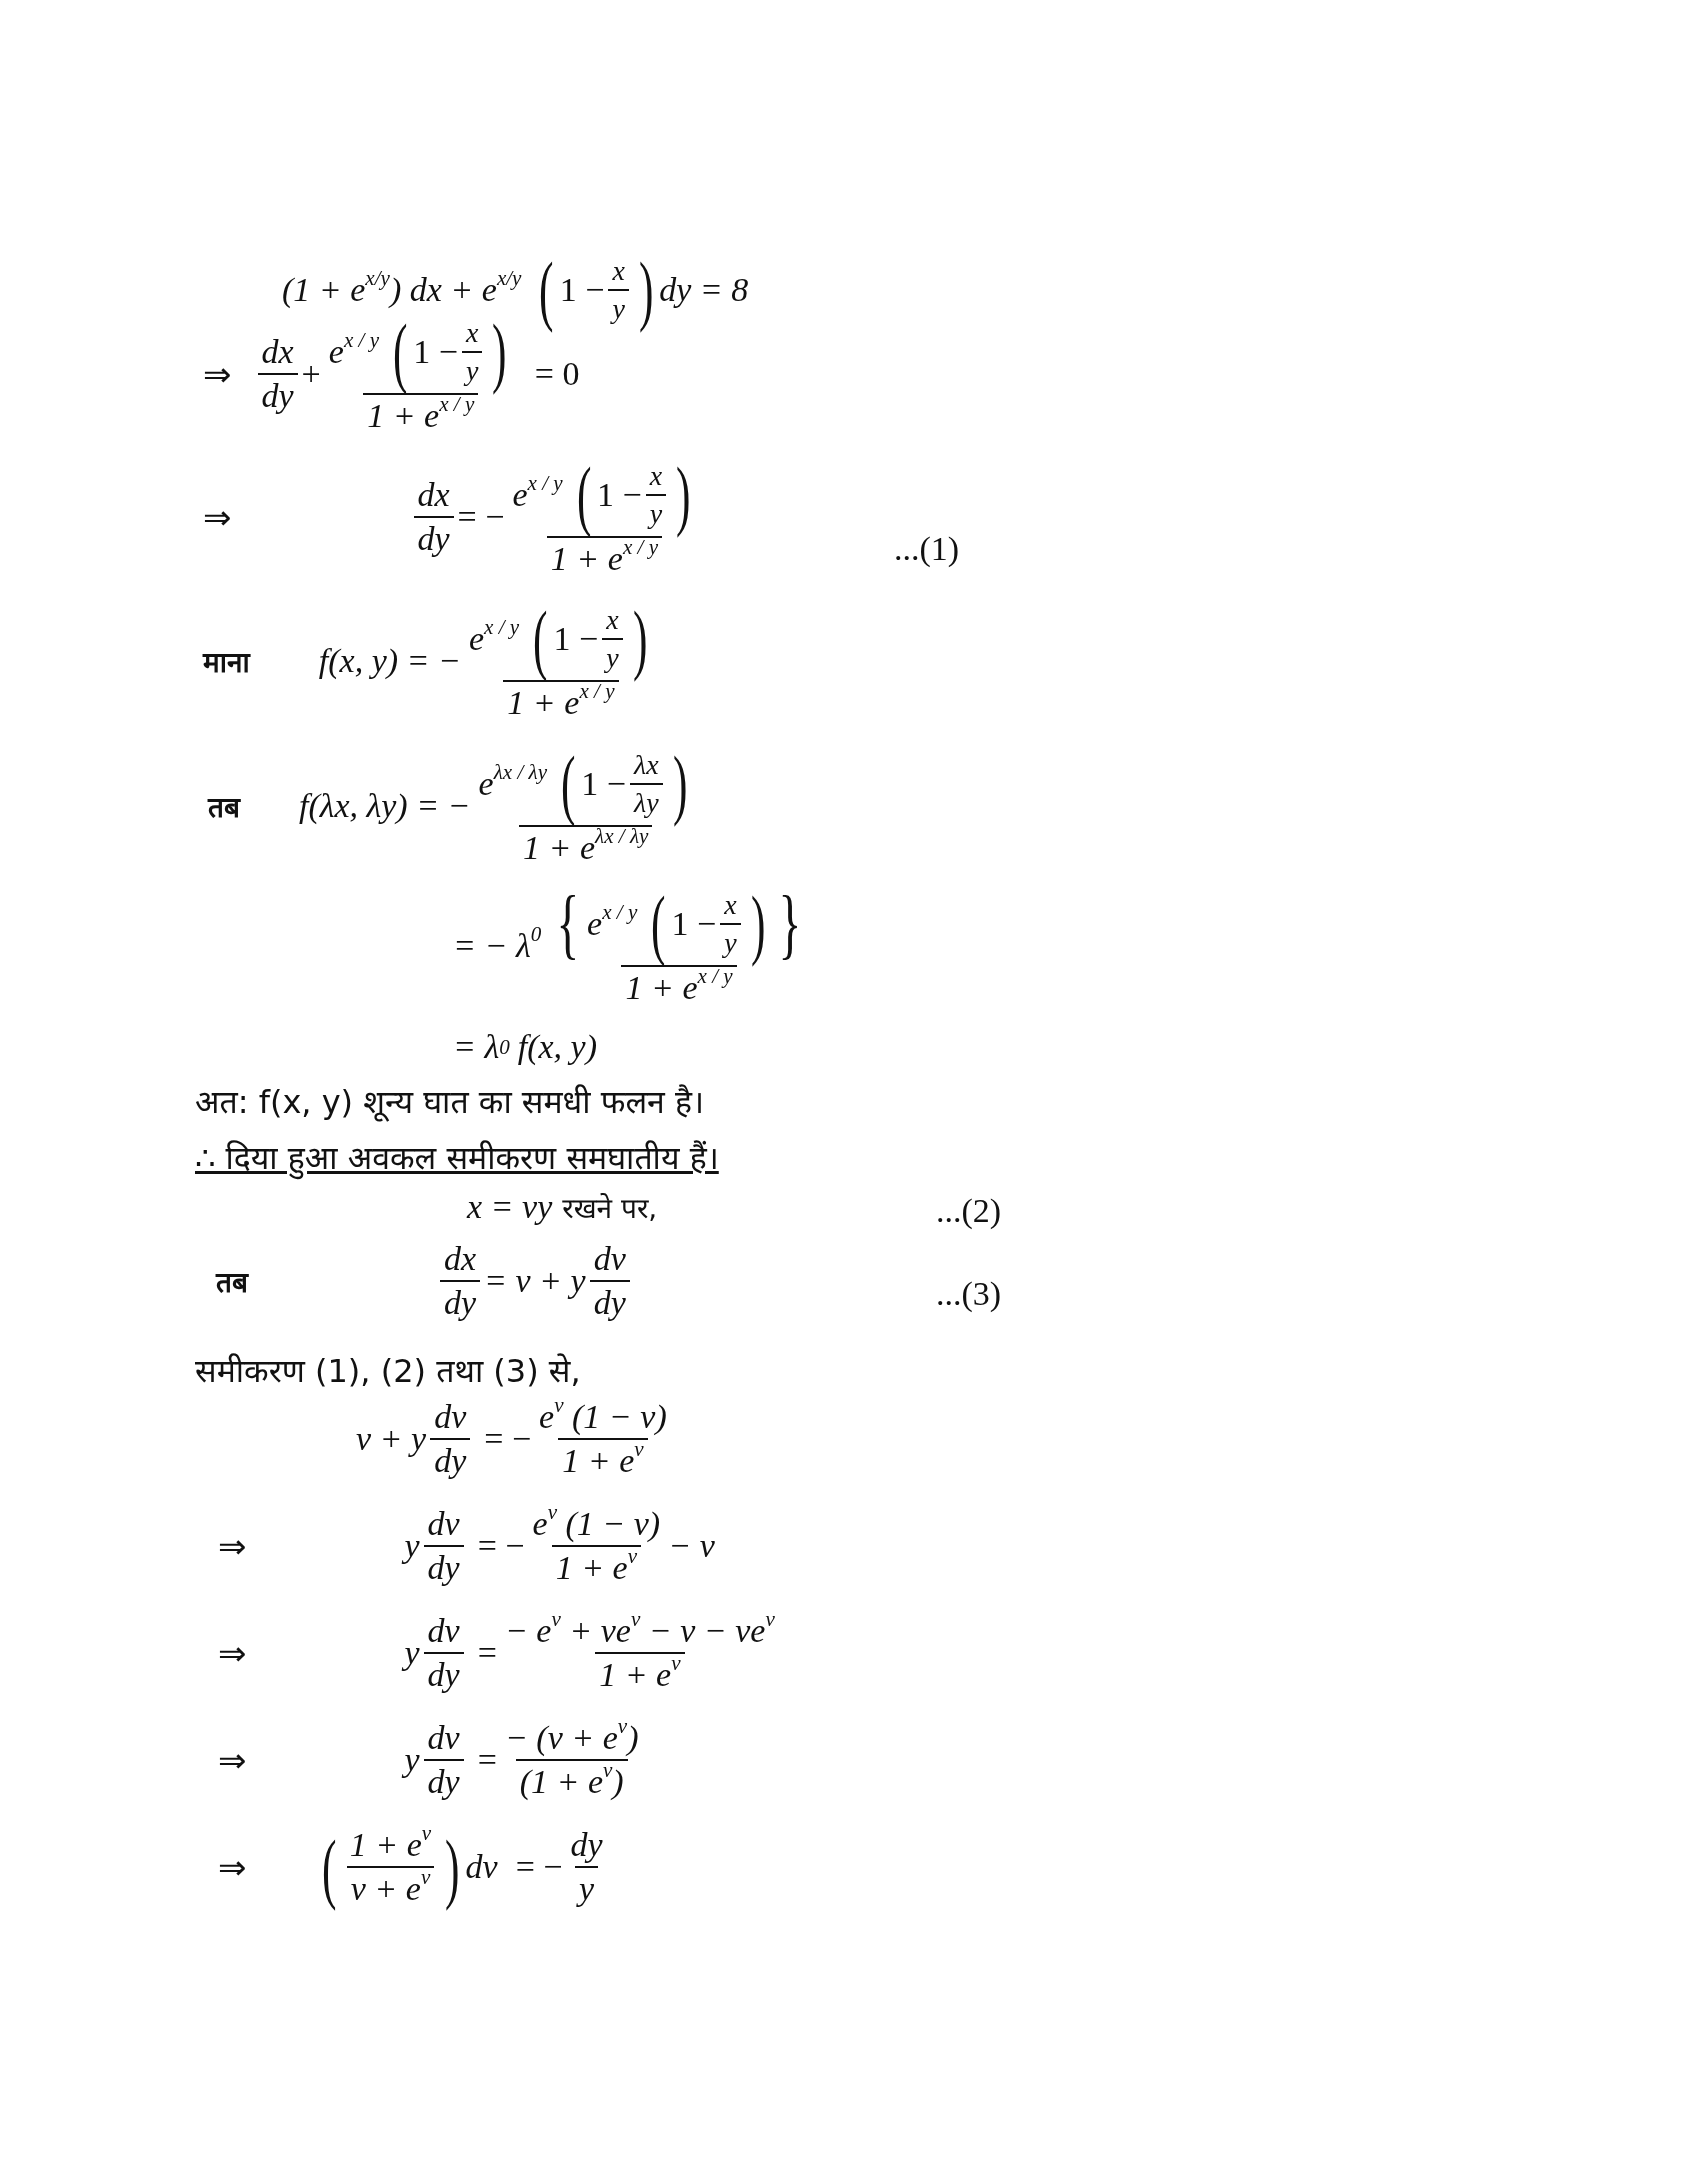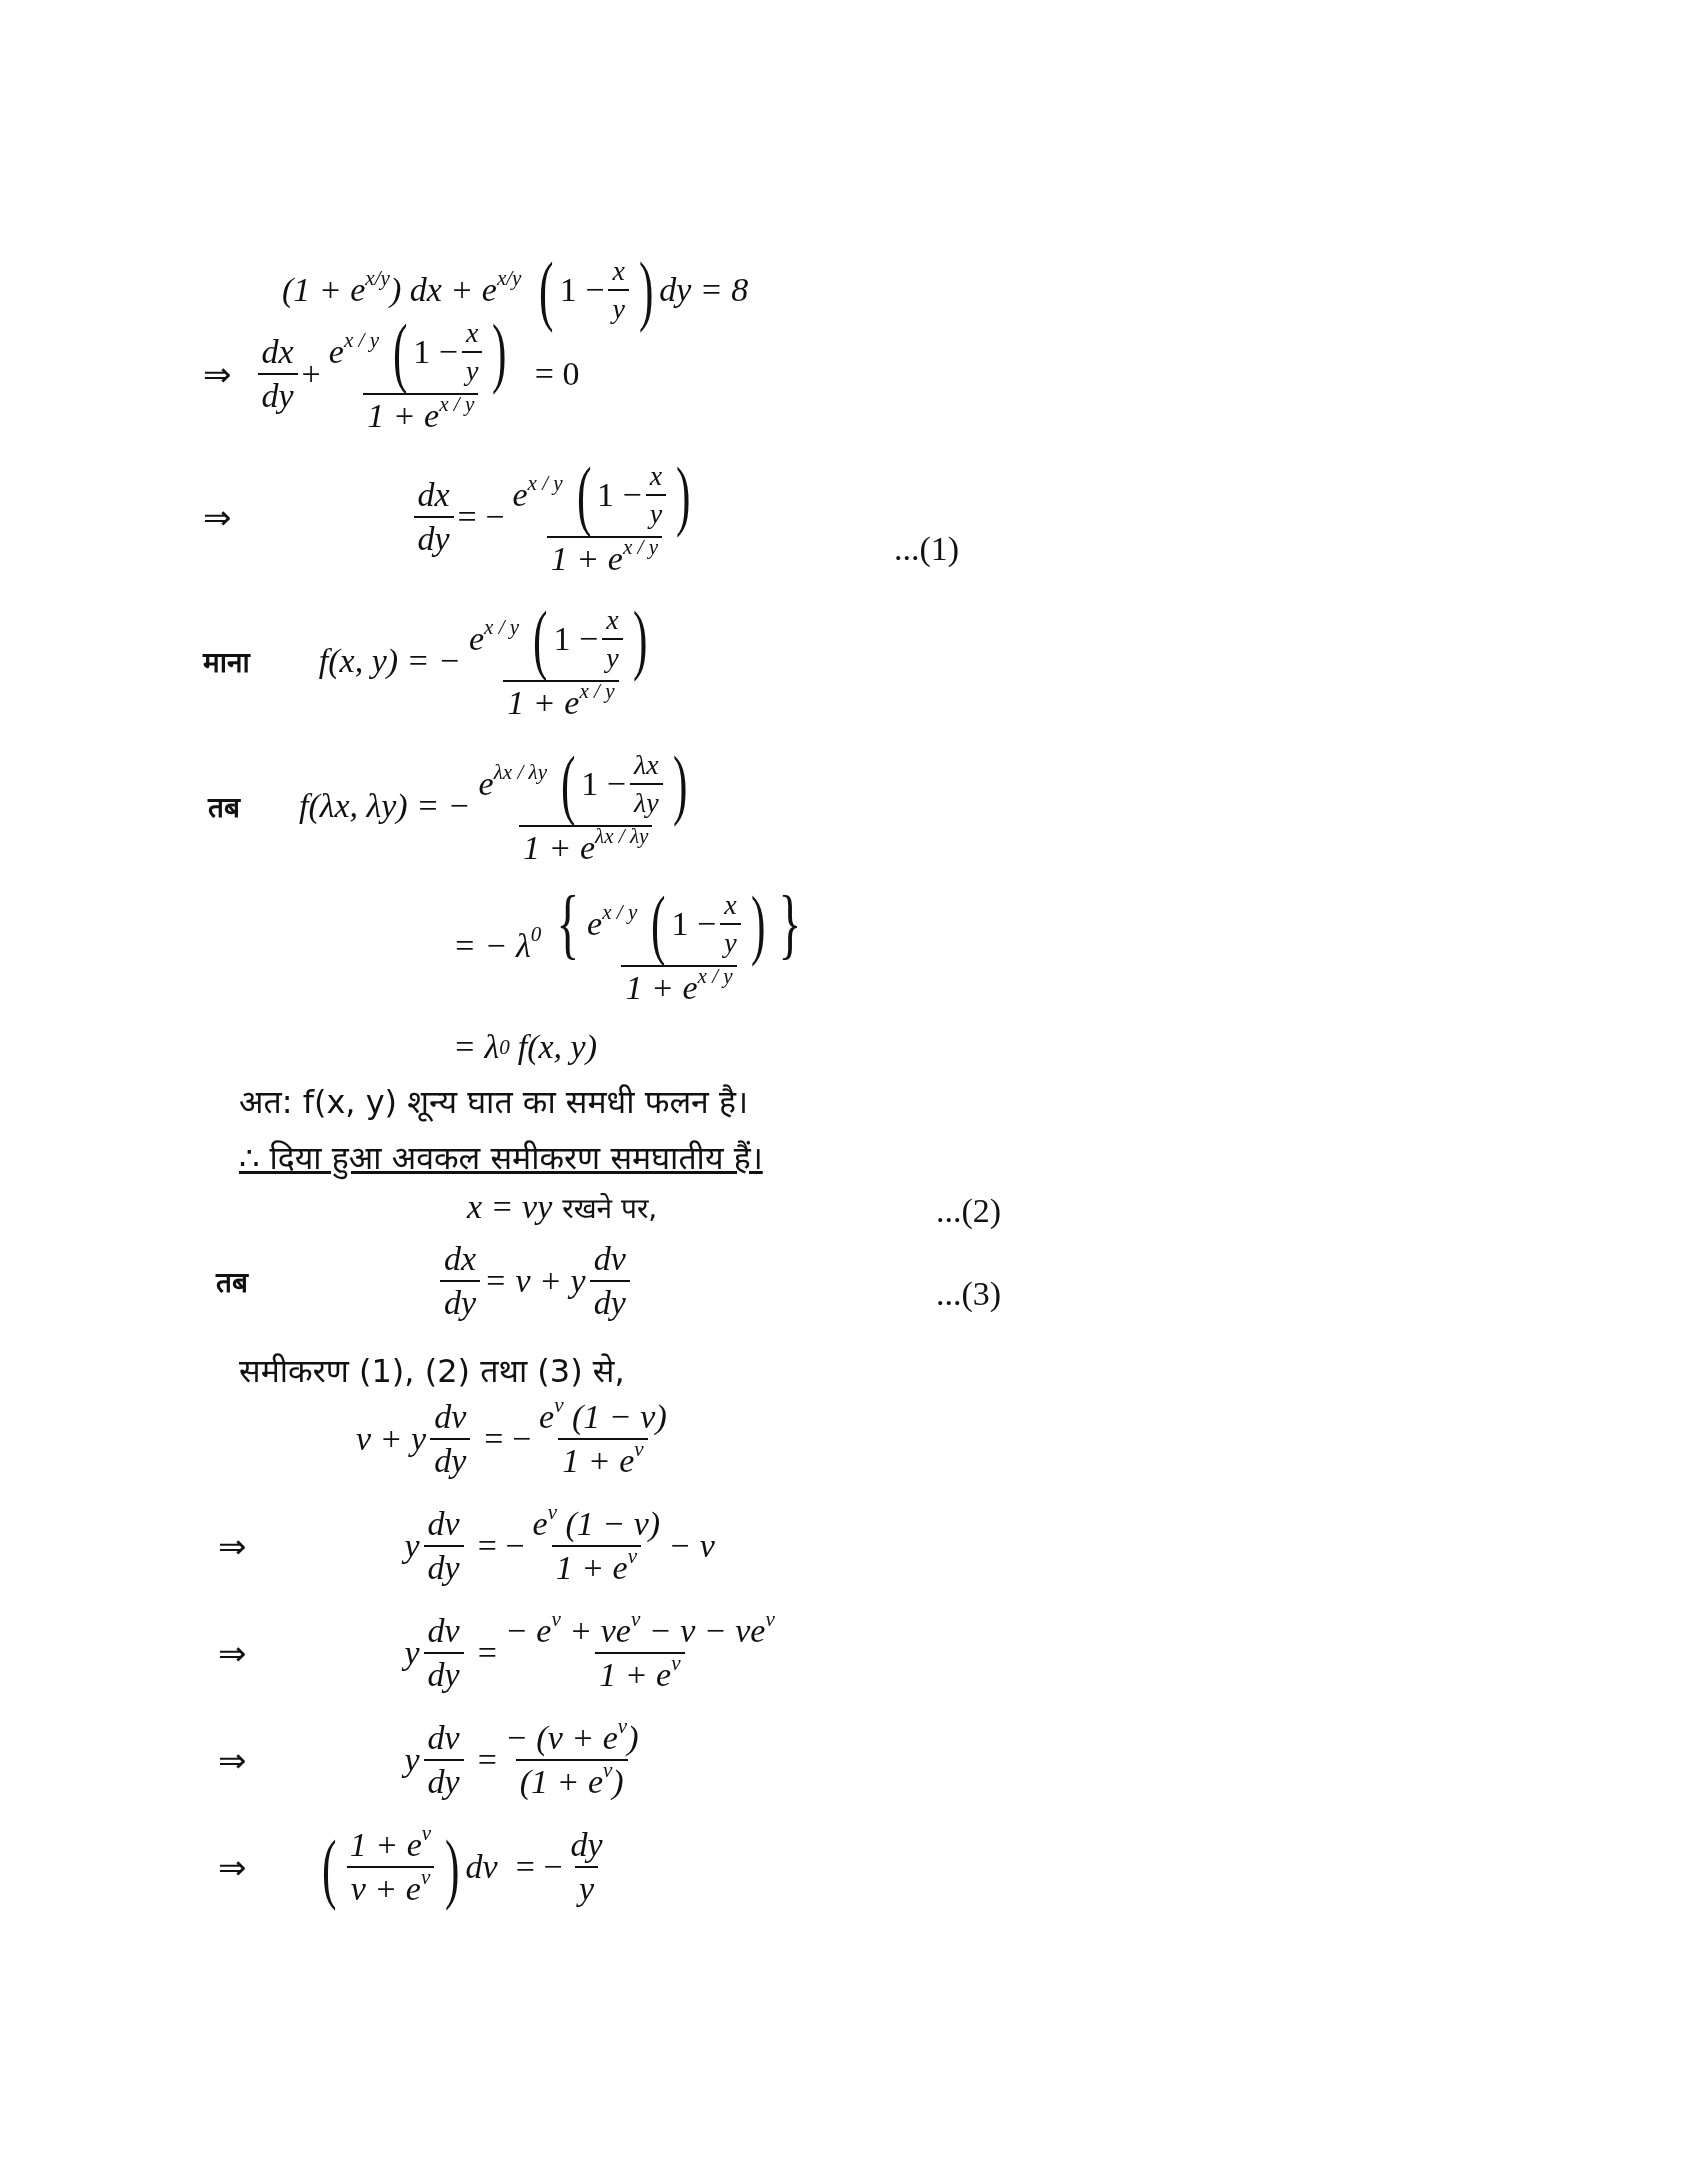--- a/index.html
+++ b/index.html
@@ -1,19 +1,19 @@
 <!DOCTYPE html>
 <html><head>
 <meta charset="utf-8">
 <style>
   html, body { margin: 0; padding: 0; background: #ffffff; }
   body { width: 1683px; height: 2178px; position: relative; overflow: hidden; color: #111; }
   .m { font-family: "Liberation Serif", "DejaVu Serif", serif; font-size: 34px; }
   .i { font-style: italic; }
-  .hi { font-family: "DejaVu Sans", sans-serif; font-size: 32px; margin-left: 44px; }
+  .hi { font-family: "DejaVu Sans", sans-serif; font-size: 32px; }
   .hb { font-family: "DejaVu Sans", sans-serif; font-size: 28px; font-weight: bold; }
   .abs { position: absolute; white-space: nowrap; }
   .row { display: flex; align-items: center; }
   .frac { display: inline-flex; flex-direction: column; align-items: center; vertical-align: middle; margin: 0 4px; }
   .frac > .num { padding: 0 4px 2px 4px; }
   .frac > .den { padding: 2px 4px 0 4px; border-top: 2px solid #111; }
   .small { font-size: 28px; }
   sup { font-size: 0.62em; vertical-align: 0.75em; line-height: 0; }
   .paren { font-size: 79px; line-height: 1; font-weight: 200; transform: scaleX(0.55); display: inline-block; }
   .brace { font-size: 79px; line-height: 1; font-weight: 200; transform: scaleX(0.6); display: inline-block; }

